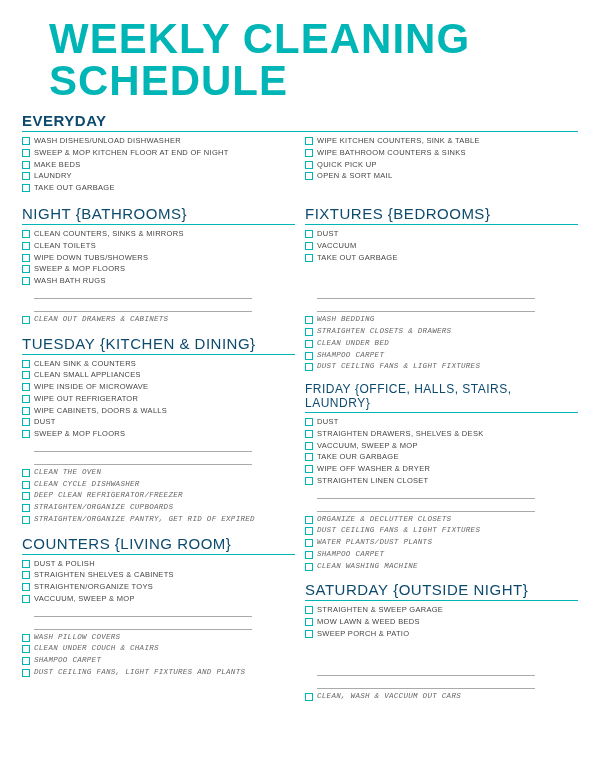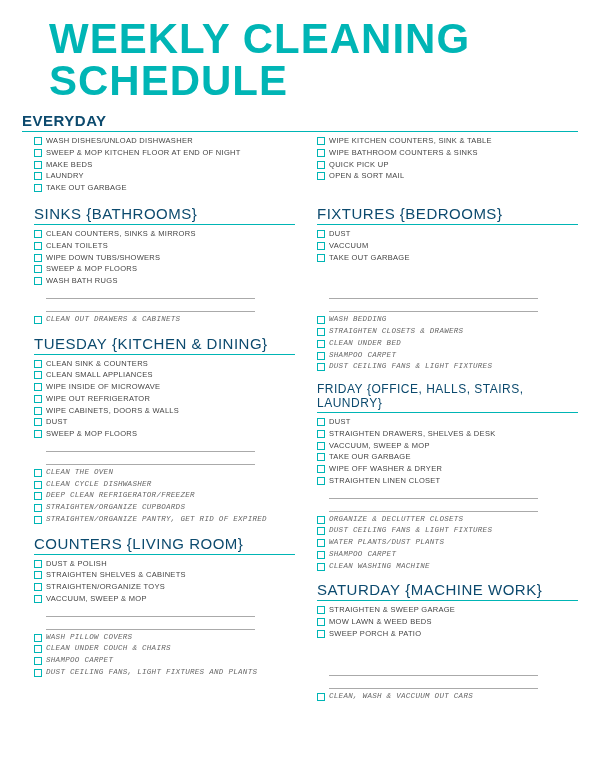--- a/index.html
+++ b/index.html
@@ -20,21 +20,20 @@
       line-height: 1;
       margin-bottom: 10px;
       margin-left: 27px;
     }
     .two-col {
       display: flex;
       gap: 10px;
     }
     .col {
       flex: 1;
-      margin-left: 12px;
     }
     .section {
       margin-bottom: 10px;
     }
     .section-title {
       font-size: 15px;
       font-weight: 900;
       color: #0c4a6e;
       text-transform: uppercase;
       letter-spacing: 0.5px;
@@ -137,21 +136,21 @@
     </div>
   </div>
 </div>
 
 <div class="two-col">
 
   <div class="col">
 
     <div class="section">
       <div class="section-title">
-        <span>SINKS</span> <span>{BATHROOMS}</span>
+        <span>NIGHT</span> <span>{BATHROOMS}</span>
       </div>
       <ul class="item-list" id="monday-regular-list">
           <li>
             <span class="checkbox"></span>
             <span>CLEAN COUNTERS, SINKS &amp; MIRRORS</span>
           </li>
           <li>
             <span class="checkbox"></span>
             <span>CLEAN TOILETS</span>
           </li>
@@ -383,21 +382,21 @@
           </li>
           <li class="italic">
             <span class="checkbox"></span>
             <span>CLEAN WASHING MACHINE</span>
           </li>
         </ul>
     </div>
 
     <div class="section">
       <div class="section-title">
-        <span>SATURDAY</span> <span>{MACHINE WORK}</span>
+        <span>SATURDAY</span> <span>{OUTSIDE NIGHT}</span>
       </div>
       <ul class="item-list" id="saturday-regular-list">
           <li>
             <span class="checkbox"></span>
             <span>STRAIGHTEN &amp; SWEEP GARAGE</span>
           </li>
           <li>
             <span class="checkbox"></span>
             <span>MOW LAWN &amp; WEED BEDS</span>
           </li>

